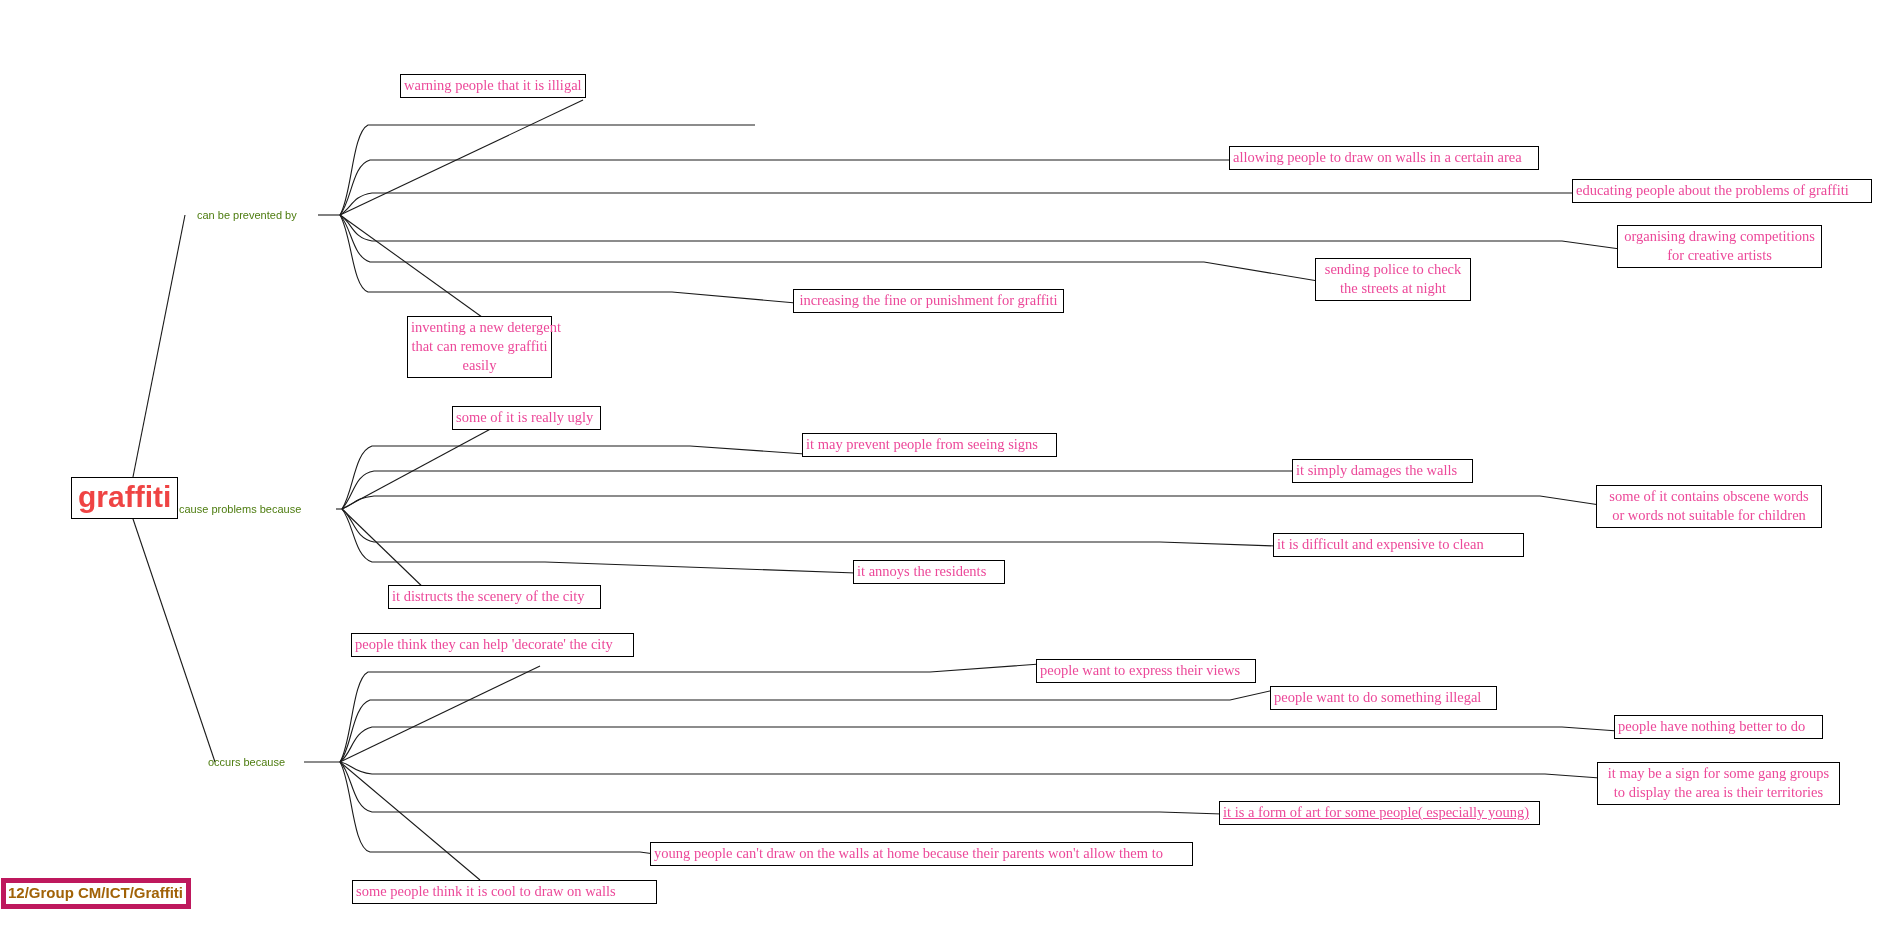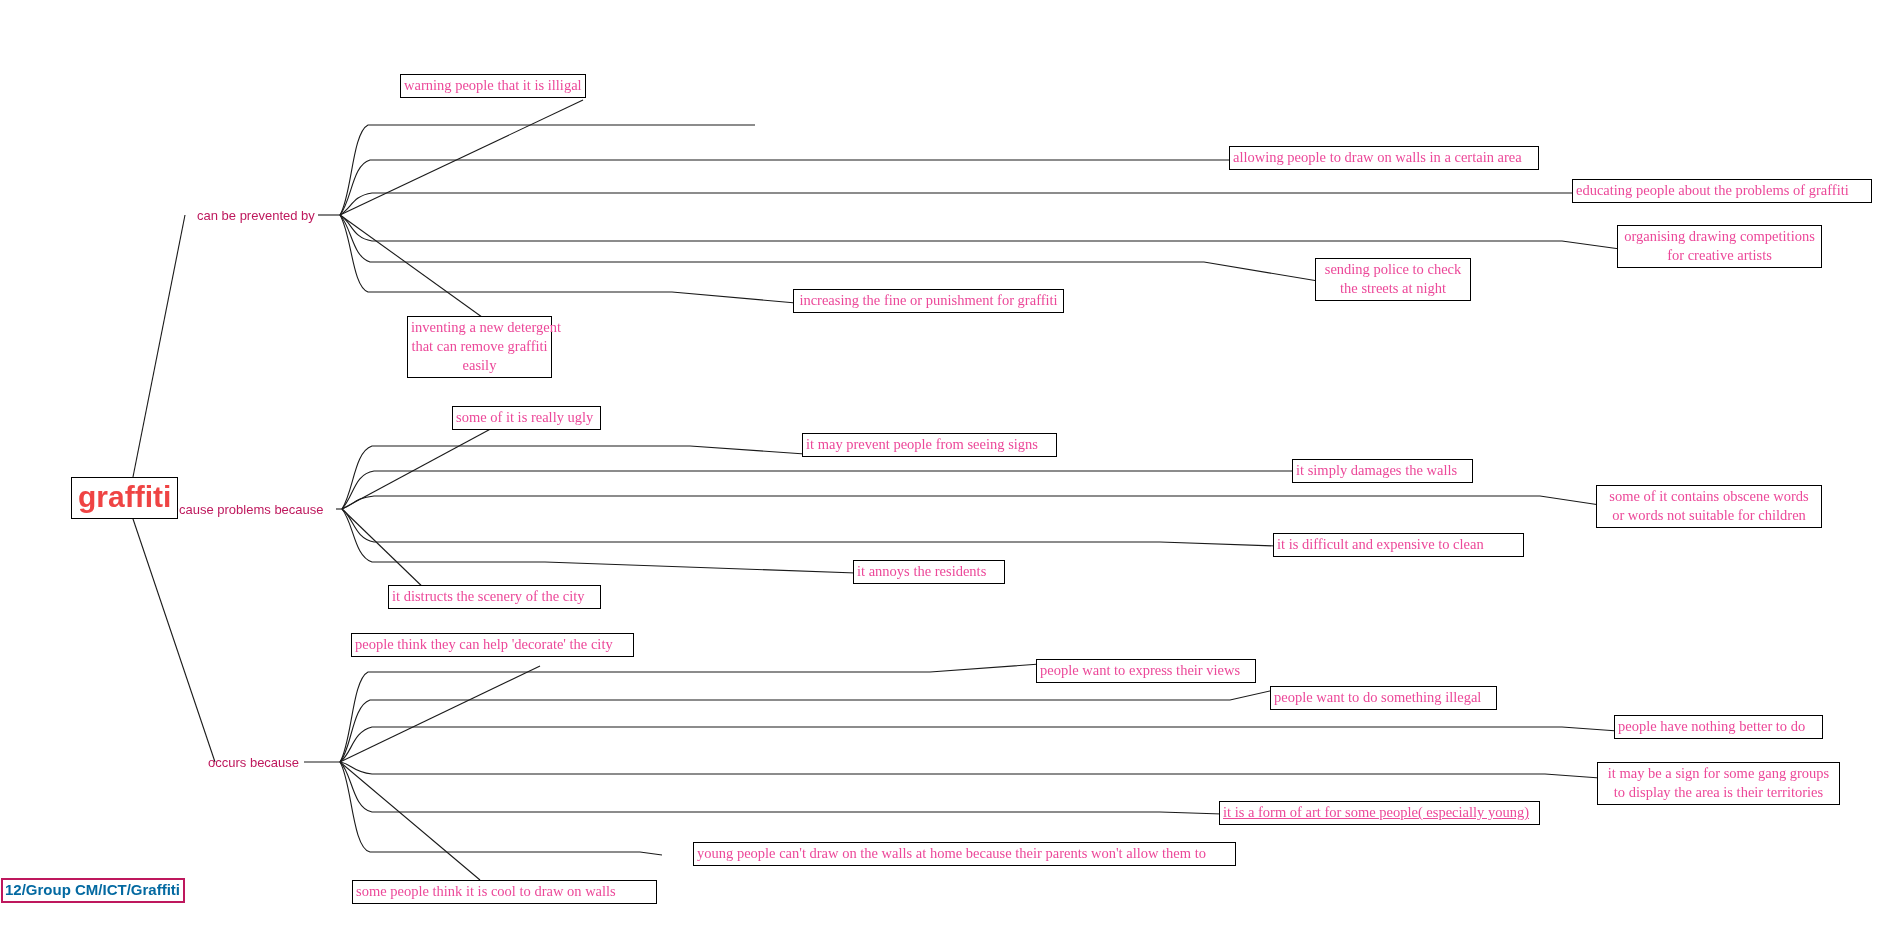--- a/index.html
+++ b/index.html
@@ -46,36 +46,36 @@
     font-size: 30px;
     line-height: 36px;
     color: #ef4444;
     padding: 1px 6px 3px 6px;
     white-space: pre;
     text-align: left;
   }
   .hub-label {
     position: absolute;
     font-family: "Liberation Sans", "DejaVu Sans", sans-serif;
-    font-size: 13px;
+    font-size: 11px;
     line-height: 15px;
-    color: #be185d;
+    color: #4d7c0f;
     white-space: pre;
     background: transparent;
   }
   .footer {
     position: absolute;
     box-sizing: border-box;
-    border: 2px solid #be185d;
+    border: 5px solid #be185d;
     background: #ffffff;
     font-family: "Liberation Sans", "DejaVu Sans", sans-serif;
     font-weight: bold;
     font-size: 15px;
     line-height: 18px;
-    color: #0369a1;
+    color: #a16207;
     padding: 1px 3px 2px 2px;
     white-space: pre;
   }
 </style>
 </head>
 <body>
 
 <div id="canvas">
 
   <svg id="edges" viewBox="0 0 1888 936" xmlns="http://www.w3.org/2000/svg">
@@ -166,18 +166,18 @@
   <div class="node one-line" style="left:853px; top:560px; width:152px;">it annoys the residents</div>
   <div class="node one-line" style="left:388px; top:585px; width:213px;">it distructs the scenery of the city</div>
 
   <div class="node one-line" style="left:351px; top:633px; width:283px;">people think they can help 'decorate' the city</div>
   <div class="node one-line" style="left:1036px; top:659px; width:220px;">people want to express their views</div>
   <div class="node one-line" style="left:1270px; top:686px; width:227px;">people want to do something illegal</div>
   <div class="node one-line" style="left:1614px; top:715px; width:209px;">people have nothing better to do</div>
   <div class="node" style="left:1597px; top:762px; width:243px;">it may be a sign for some gang groups
 to display the area is their territories</div>
   <div class="node one-line" style="left:1219px; top:801px; width:321px;text-decoration:underline;">it is a form of art for some people( especially young)</div>
-  <div class="node one-line" style="left:693px; top:842px; width:543px;">young people can't draw on the walls at home because their parents won't allow them to</div>
+  <div class="node one-line" style="left:650px; top:842px; width:543px;">young people can't draw on the walls at home because their parents won't allow them to</div>
   <div class="node one-line" style="left:352px; top:880px; width:305px;">some people think it is cool to draw on walls</div>
 
   <div class="footer" style="left:1px; top:878px;">12/Group CM/ICT/Graffiti</div>
 
 </div>
 
 </body></html>

